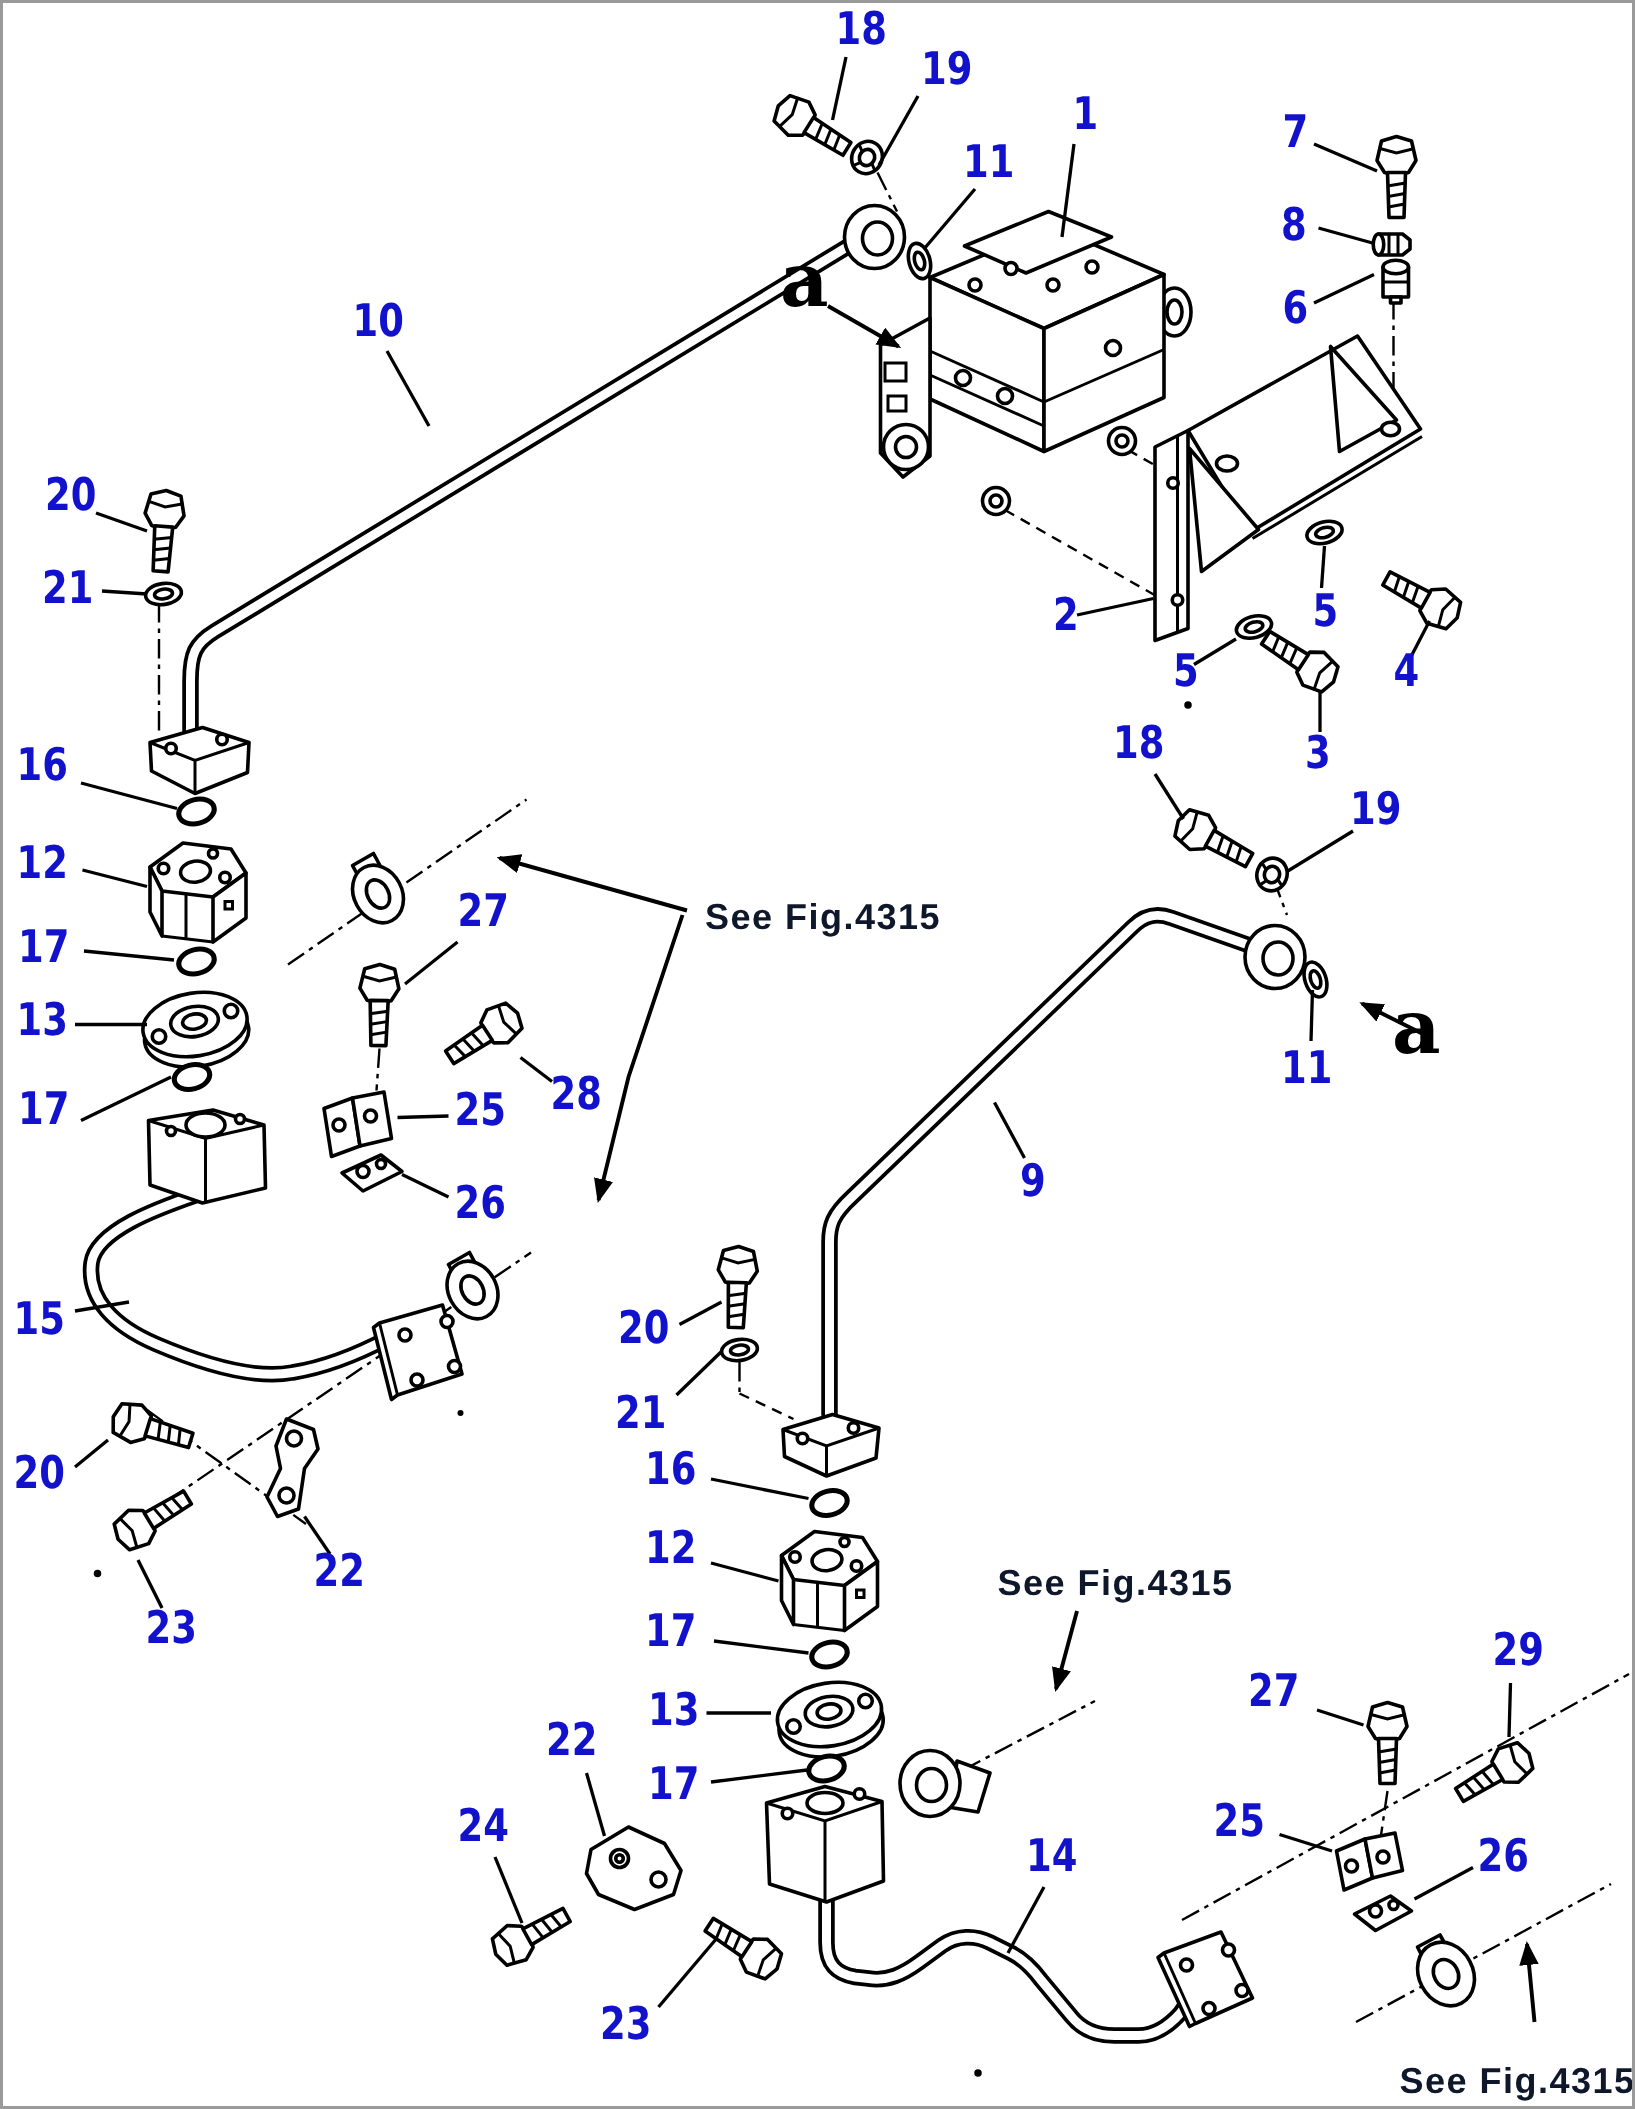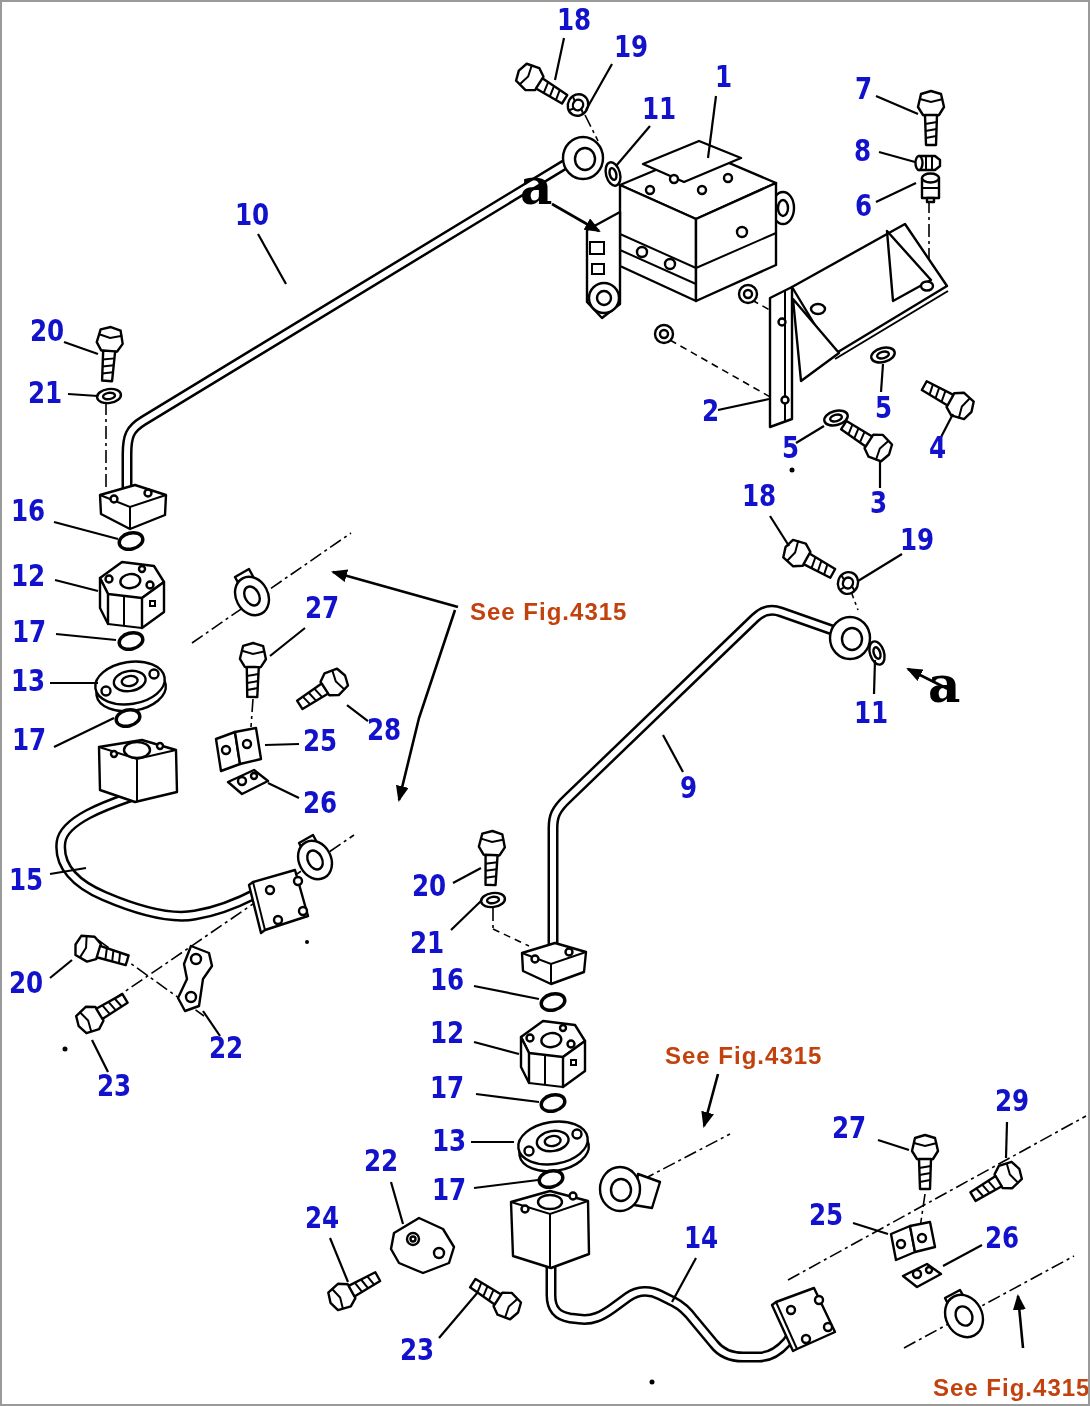--- a/index.html
+++ b/index.html
@@ -13,21 +13,21 @@
   .callout {
     position:absolute; color:var(--callout,#1212cc);
     font:bold 30px "DejaVu Sans", sans-serif; line-height:1;
     transform:scaleX(.82); transform-origin:0 0; white-space:nowrap;
   }
   .view-letter {
     position:absolute; color:#000;
     font:bold 50px "DejaVu Serif", serif; line-height:1;
   }
   .annotation {
-    position:absolute; color:#c2410c;
+    position:absolute; color:#0f172a;
     font:bold 24px "Liberation Sans", sans-serif; letter-spacing:1px;
     line-height:1; white-space:nowrap;
   }
   
   .ln  { stroke:#000; stroke-width:2; fill:none; }
   .fw  { fill:#fff; stroke:#000; stroke-width:2.4; stroke-linejoin:round; }
   .pipe-o { stroke:#000; stroke-width:11; fill:none; stroke-linecap:round; stroke-linejoin:round; }
   .pipe-i { stroke:#fff; stroke-width:6;  fill:none; stroke-linecap:round; stroke-linejoin:round; }
   .cl  { stroke:#000; stroke-width:1.6; fill:none; stroke-dasharray:13 4 3 4; }
   .dsh { stroke:#000; stroke-width:1.6; fill:none; stroke-dasharray:7 5; }

